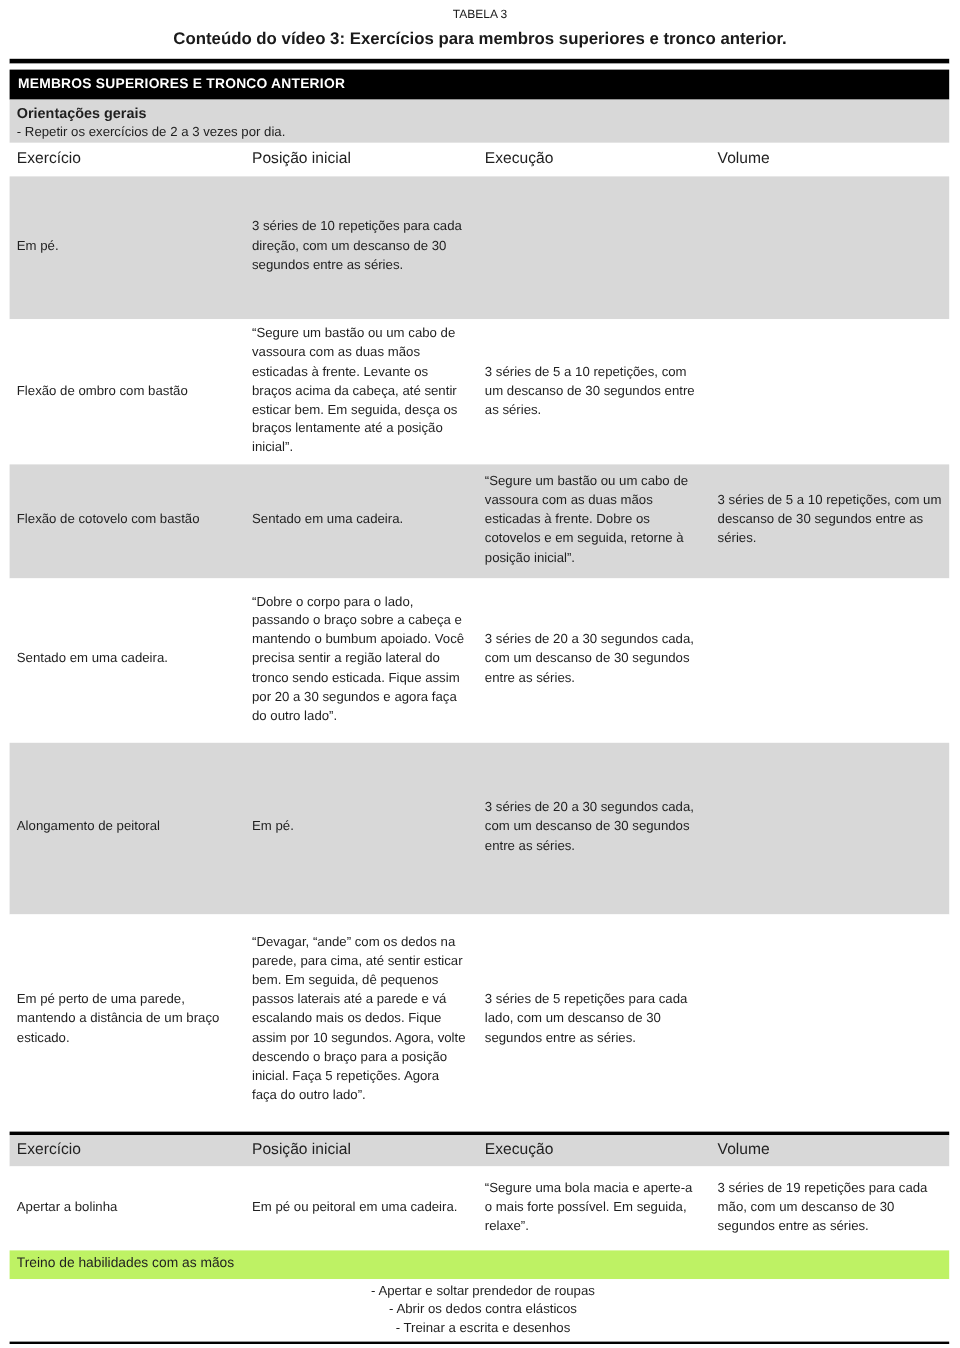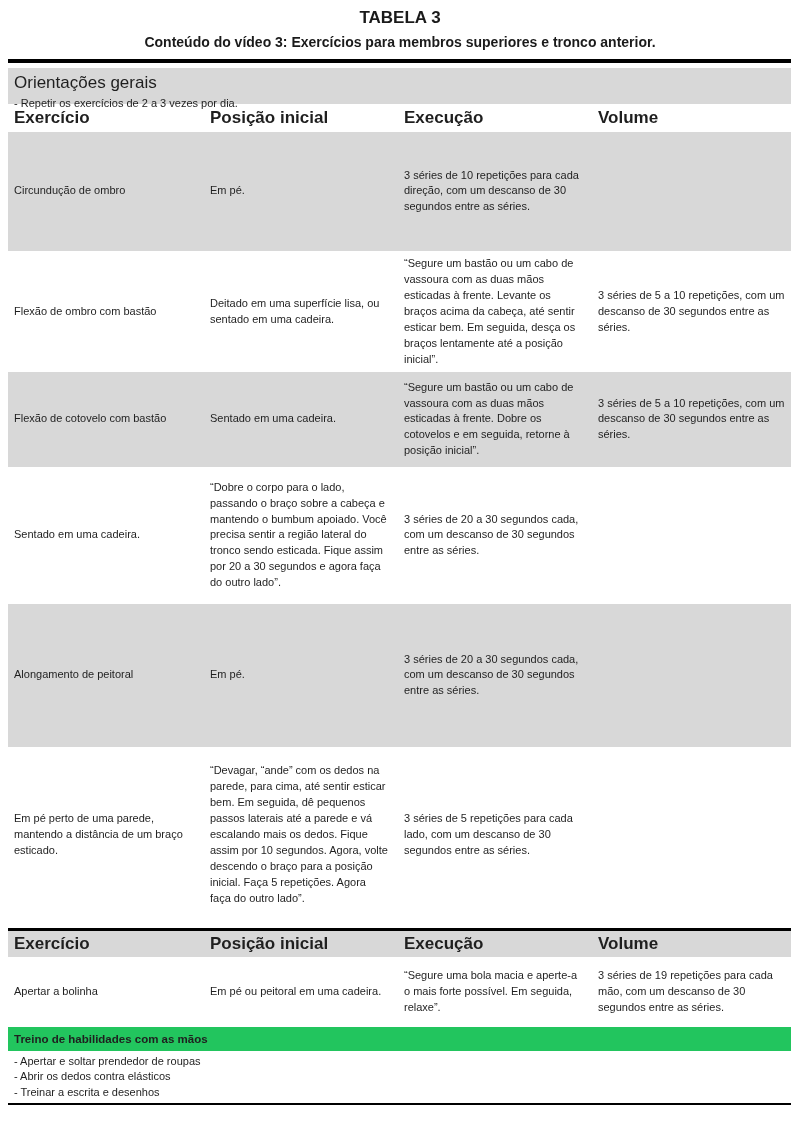--- a/index.html
+++ b/index.html
@@ -3,69 +3,72 @@
 <meta charset="utf-8">
 <style>
   html,body{margin:0;padding:0;}
   body{
     width:800px;height:1123px;background:#ffffff;
     font-family:"Liberation Sans","DejaVu Sans",sans-serif;
     color:#1f1f1f;font-size:11px;line-height:1.45;
     -webkit-font-smoothing:antialiased;
   }
   .titleblock{padding-top:6px;text-align:center;}
-  .title{font-weight:bold;font-size:17px;color:#1a1a1a;}
+  .title{font-weight:normal;font-size:10px;color:#1a1a1a;}
   .subtitle{font-weight:bold;font-size:14px;color:#1a1a1a;margin-top:1px;}
   .tablewrap{margin-left:8px;width:783px;margin-top:7px;}
   .rule-thick{height:4px;background:#000;}
   .rule-mid{height:3px;background:#000;}
   .rule-thin{height:2px;background:#000;}
   .gap5{height:5px;background:#fff;}
   .barheader{
     height:25px;background:#000;color:#fff;font-weight:bold;font-size:11.5px;
     display:flex;align-items:center;padding-left:7px;letter-spacing:.2px;box-sizing:border-box;
   }
   .orient{background:#d8d8d8;height:36px;box-sizing:border-box;padding:3px 8px 0 6px;}
-  .orient .oh{font-weight:normal;font-size:17px;}
+  .orient .oh{font-weight:bold;font-size:12px;}
   .trow{display:grid;grid-template-columns:196px 194px 194px 199px;width:783px;box-sizing:border-box;}
   .gray{background:#d8d8d8;}
   .white{background:#ffffff;}
   .cell{display:flex;align-items:center;box-sizing:border-box;padding:5px 10px 5px 6px;}
   .c1{padding-right:34px;}
   .c4{padding-right:4px;}
-  .hdr .cell{font-weight:bold;font-size:17px;padding-top:0;padding-bottom:0;text-align:right;}
+  .hdr .cell{font-weight:normal;font-size:13px;padding-top:0;padding-bottom:0;text-align:right;}
   .h28{height:28px;}
   .h119{height:119px;}
   .h121{height:121px;}
   .h95{height:95px;}
   .h137{height:137px;}
   .h143{height:143px;}
   .h176{height:176px;}
   .h26{height:26px;}
   .h70{height:70px;}
   .skillshdr{
-    background:#22c55e;height:24px;display:flex;align-items:center;
-    padding-left:6px;font-weight:bold;font-size:11.5px;box-sizing:border-box;
+    background:#bef264;height:24px;display:flex;align-items:center;
+    padding-left:6px;font-weight:normal;font-size:11.5px;box-sizing:border-box;
   }
   .skillslist{background:#fff;padding:3px 0 3px 6px;}
-  .skillslist div{line-height:15.5px;}
+  .skillslist div{line-height:15.5px;text-align:center;}
 </style>
 </head>
 <body>
 
 <div class="titleblock">
   <div class="title">TABELA 3</div>
   <div class="subtitle">Conteúdo do vídeo 3: Exercícios para membros superiores e tronco anterior.</div>
 </div>
 
 <div class="tablewrap">
 
   <div class="rule-thick"></div>
   <div class="gap5"></div>
 
+  <div class="barheader">
+    <span>MEMBROS SUPERIORES E TRONCO ANTERIOR</span>
+  </div>
 
   <div class="orient">
     <div class="oh">Orientações gerais</div>
     <div>- Repetir os exercícios de 2 a 3 vezes por dia.</div>
   </div>
 
   <div class="trow hdr white h28">
     <div class="cell c1">
         <span>Exercício</span>
       </div>
@@ -74,37 +77,31 @@
       </div>
     <div class="cell">
         <span>Execução</span>
       </div>
     <div class="cell c4">
         <span>Volume</span>
       </div>
   </div>
 
   <div class="trow gray h119">
-    <div class="cell c1">
-        <span>Circundução de ombro</span>
-      </div>
     <div class="cell">
         <span>Em pé.</span>
       </div>
     <div class="cell c4">
         <span>3 séries de 10 repetições para cada direção, com um descanso de 30 segundos entre as séries.</span>
       </div>
   </div>
 
   <div class="trow white h121">
     <div class="cell c1">
         <span>Flexão de ombro com bastão</span>
-      </div>
-    <div class="cell">
-        <span>Deitado em uma superfície lisa, ou sentado em uma cadeira.</span>
       </div>
     <div class="cell">
         <span>“Segure um bastão ou um cabo de vassoura com as duas mãos esticadas à frente. Levante os braços acima da cabeça, até sentir esticar bem. Em seguida, desça os braços lentamente até a posição inicial”.</span>
       </div>
     <div class="cell c4">
         <span>3 séries de 5 a 10 repetições, com um descanso de 30 segundos entre as séries.</span>
       </div>
   </div>
 
   <div class="trow gray h95">

